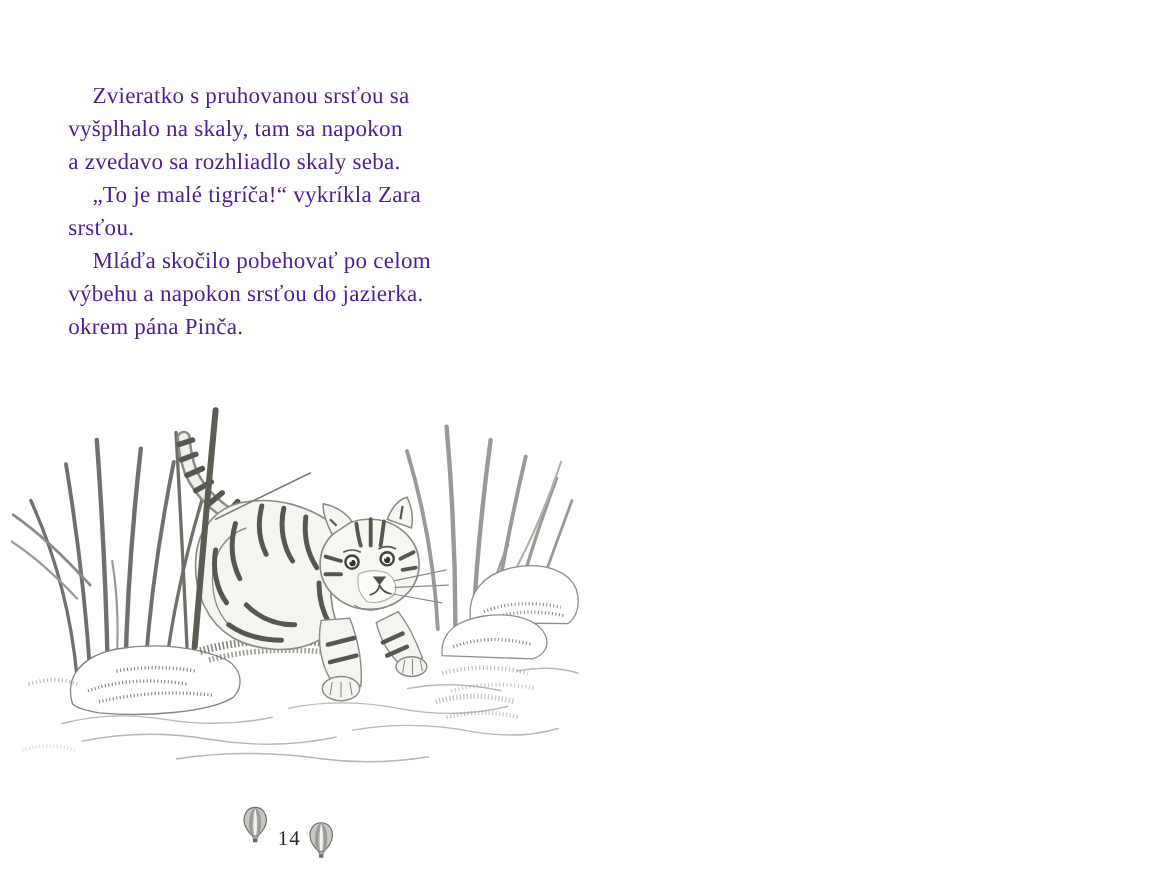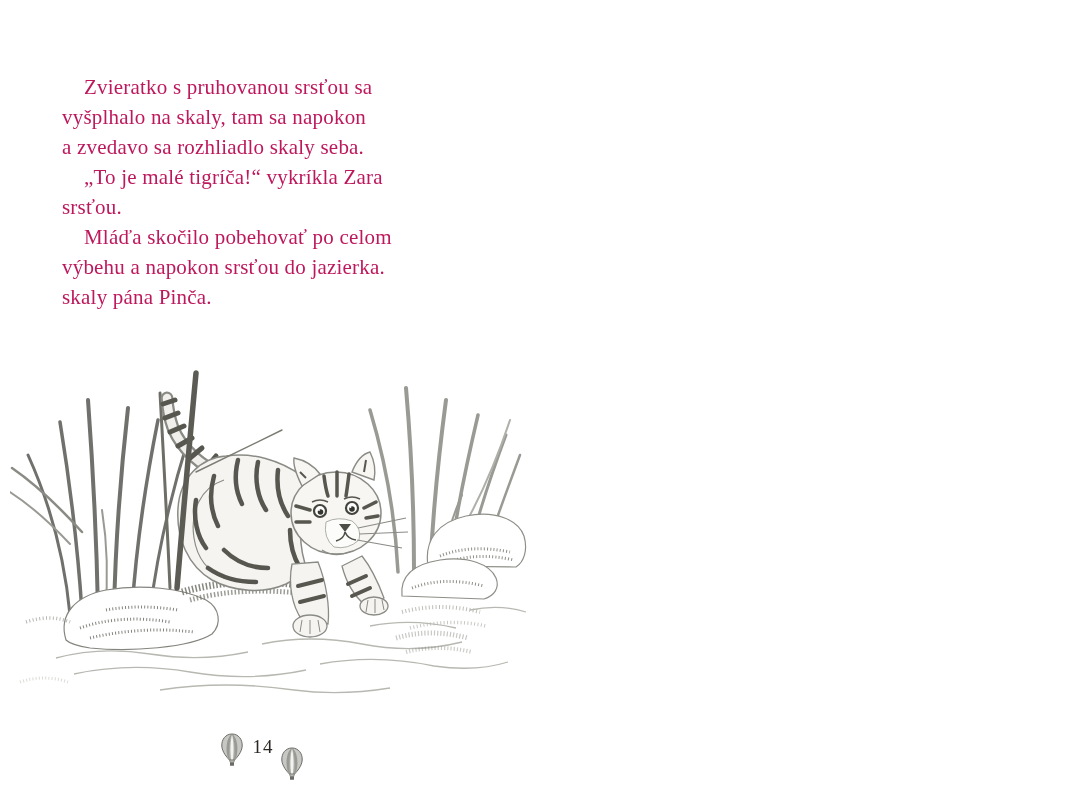--- a/index.html
+++ b/index.html
@@ -6,34 +6,34 @@
   body{
     width:1069px;height:800px;position:relative;overflow:hidden;
     background:#ffffff;
     font-family:"Liberation Serif","DejaVu Serif",serif;
   }
   .page{position:absolute;top:0;height:800px;}
   .page-left{left:0;width:540px;}
   .page-right{left:540px;width:529px;}
   .page-text{
     position:absolute;
-    color:#be185d;
+    color:#4c1d95;
     font-size:21px;line-height:30px;
     letter-spacing:.2px;
   }
   .left-text{left:62px;top:72px;}
   .line{height:30px;white-space:nowrap;}
   .indent{padding-left:22px;}
   .illustration{
     position:absolute;left:10px;top:360px;width:520px;height:340px;margin:0;
   }
   .balloon{position:absolute;width:24px;height:34px;}
   .pagenum{
     position:absolute;width:30px;text-align:center;
-    font-size:19px;color:#2b2823;letter-spacing:1px;
+    font-size:19px;color:#2b2823;letter-spacing:1px;margin-top:16px;
   }
   .b-l1{left:220px;top:733px;}
   .n-l {left:248px;top:736px;}
   .b-l2{left:280px;top:747px;}
 </style>
 </head>
 <body>
 
 <svg width="0" height="0" style="position:absolute" aria-hidden="true">
   <symbol id="balloon" viewBox="0 0 24 34">
@@ -48,21 +48,21 @@
 
 <section class="page page-left">
   <div class="page-text left-text">
     <div class="line indent">Zvieratko s pruhovanou srsťou sa</div>
     <div class="line">vyšplhalo na skaly, tam sa napokon</div>
     <div class="line">a zvedavo sa rozhliadlo skaly seba.</div>
     <div class="line indent">„To je malé tigríča!“ vykríkla Zara</div>
     <div class="line">srsťou.</div>
     <div class="line indent">Mláďa skočilo pobehovať po celom</div>
     <div class="line">výbehu a napokon srsťou do jazierka.</div>
-    <div class="line">skaly pána Pinča.</div>
+    <div class="line">okrem pána Pinča.</div>
   </div>
 
   <figure class="illustration">
     <svg viewBox="0 0 520 340" width="520" height="340">
 
       <g stroke="#70706c" fill="none" stroke-linecap="round">
         <path d="M60 255 Q52 170 18 95" stroke-width="3"></path>
         <path d="M72 252 Q66 160 50 62" stroke-width="3.5"></path>
         <path d="M88 250 Q86 150 78 40" stroke-width="4"></path>
         <path d="M104 252 Q106 155 118 48" stroke-width="4"></path>

